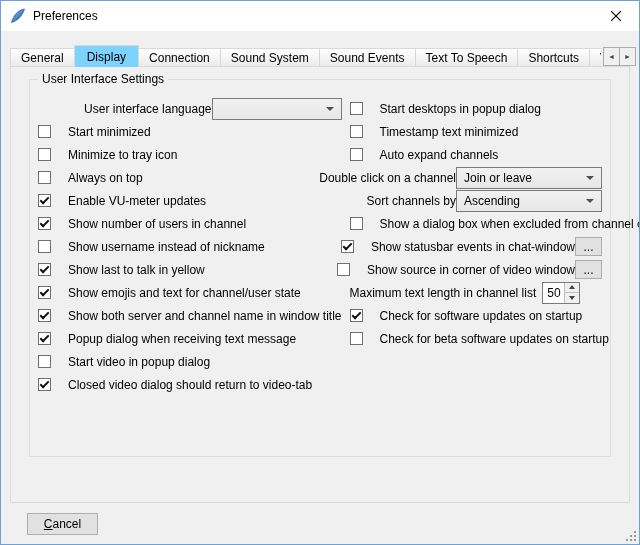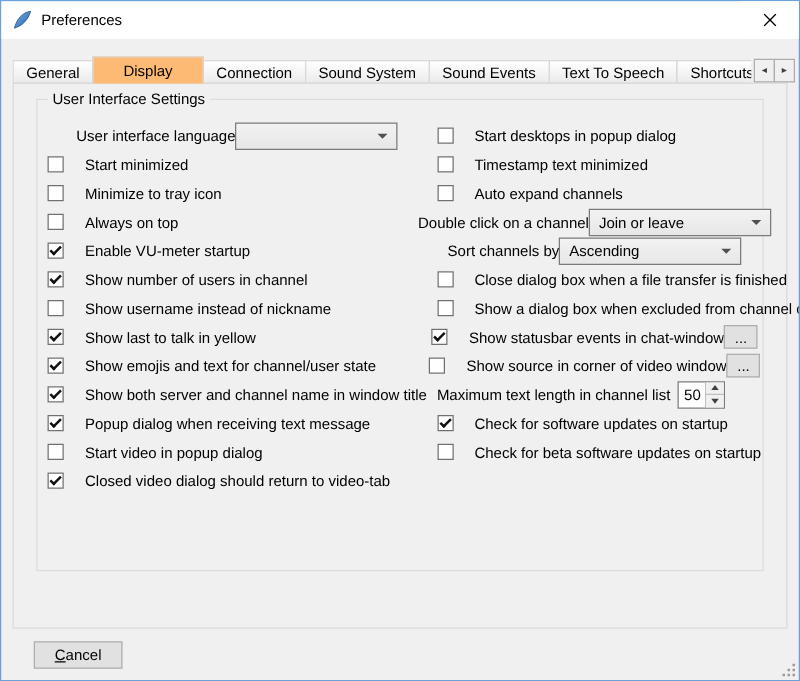--- a/index.html
+++ b/index.html
@@ -38,22 +38,22 @@
     overflow: hidden; z-index: 2;
   }
   .tab {
     height: 19px; padding: 0 10px;
     border: 1px solid #d9d9d9; margin-right: -1px;
     background: linear-gradient(#ffffff, #ebebeb);
     display: flex; align-items: center; white-space: nowrap;
     flex: none;
   }
   .tab.active {
-    height: 22px; padding: 0 24px;
-    background: #fdba74; border-bottom: none;
+    height: 22px; padding: 0 12px;
+    background: #7dd3fc; border-bottom: none;
     position: relative; z-index: 3; justify-content: flex-end;
   }
   .tab-scroll {
     position: absolute; top: 46px; right: 3px; height: 19px;
     display: flex; z-index: 4;
   }
   .tab-scroll button {
     width: 17px; height: 19px; margin-left: -1px;
     border: 1px solid #adadad; background: #f0f0f0;
     font-size: 7px; color: #404040;
@@ -72,21 +72,21 @@
   .groupbox .legend {
     position: absolute; top: -8px; left: 8px;
     background: #f0f0f0; padding: 0 4px;
   }
   .columns {
     display: flex; padding: 17px 8px 0 8px;
   }
   .col-left { flex: 0 0 268px; margin-right: 8px; }
   .col-right { flex: 1; min-width: 0; }
   .row { height: 23px; display: flex; align-items: center; white-space: nowrap; }
-  .row.spread { justify-content: center; }
+  .row.spread { justify-content: flex-end; }
   .row.gapped { gap: 6px; }
   
   .check-row { gap: 17px; cursor: default; }
   .cb {
     width: 13px; height: 13px; flex: none;
     border: 1px solid #707070; background: #fff;
     display: inline-flex; align-items: center; justify-content: center;
   }
   .cb.checked::after {
     content: ""; width: 7px; height: 3px; margin-top: -3px;
@@ -235,21 +235,21 @@
           <div class="row check-row">
             <span class="cb"></span>
             <span>Minimize to tray icon</span>
           </div>
           <div class="row check-row">
             <span class="cb"></span>
             <span>Always on top</span>
           </div>
           <div class="row check-row">
             <span class="cb checked"></span>
-            <span>Enable VU-meter startup</span>
+            <span>Enable VU-meter updates</span>
           </div>
           <div class="row check-row">
             <span class="cb checked"></span>
             <span>Show number of users in channel</span>
           </div>
           <div class="row check-row">
             <span class="cb"></span>
             <span>Show username instead of nickname</span>
           </div>
           <div class="row check-row">
@@ -297,24 +297,20 @@
               <span>Join or leave</span>
               <span class="arrow"></span>
             </div>
           </div>
           <div class="row spread">
             <span>Sort channels by</span>
             <div class="combo w146">
               <span>Ascending</span>
               <span class="arrow"></span>
             </div>
-          </div>
-          <div class="row check-row">
-            <span class="cb"></span>
-            <span>Close dialog box when a file transfer is finished</span>
           </div>
           <div class="row check-row">
             <span class="cb"></span>
             <span>Show a dialog box when excluded from channel or server</span>
           </div>
           <div class="row spread">
             <span class="check-row row" style="height:auto">
               <span class="cb checked"></span>
               <span>Show statusbar events in chat-window</span>
             </span>

